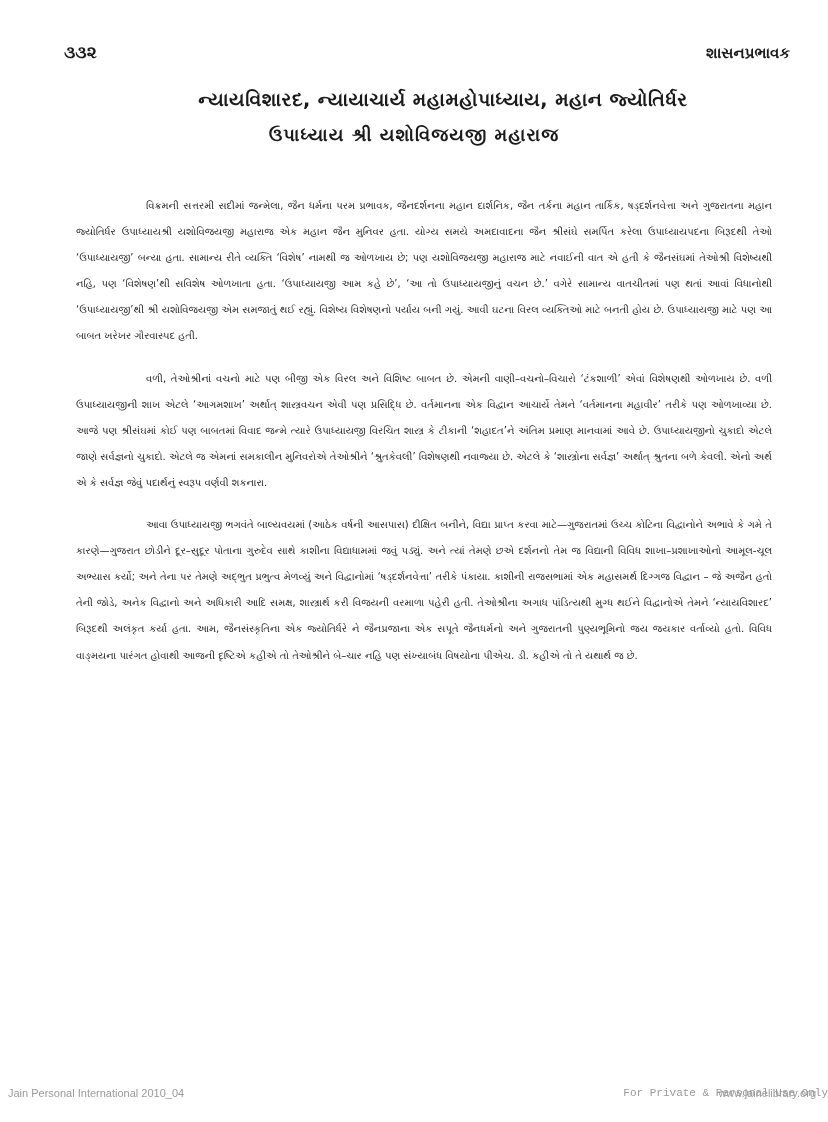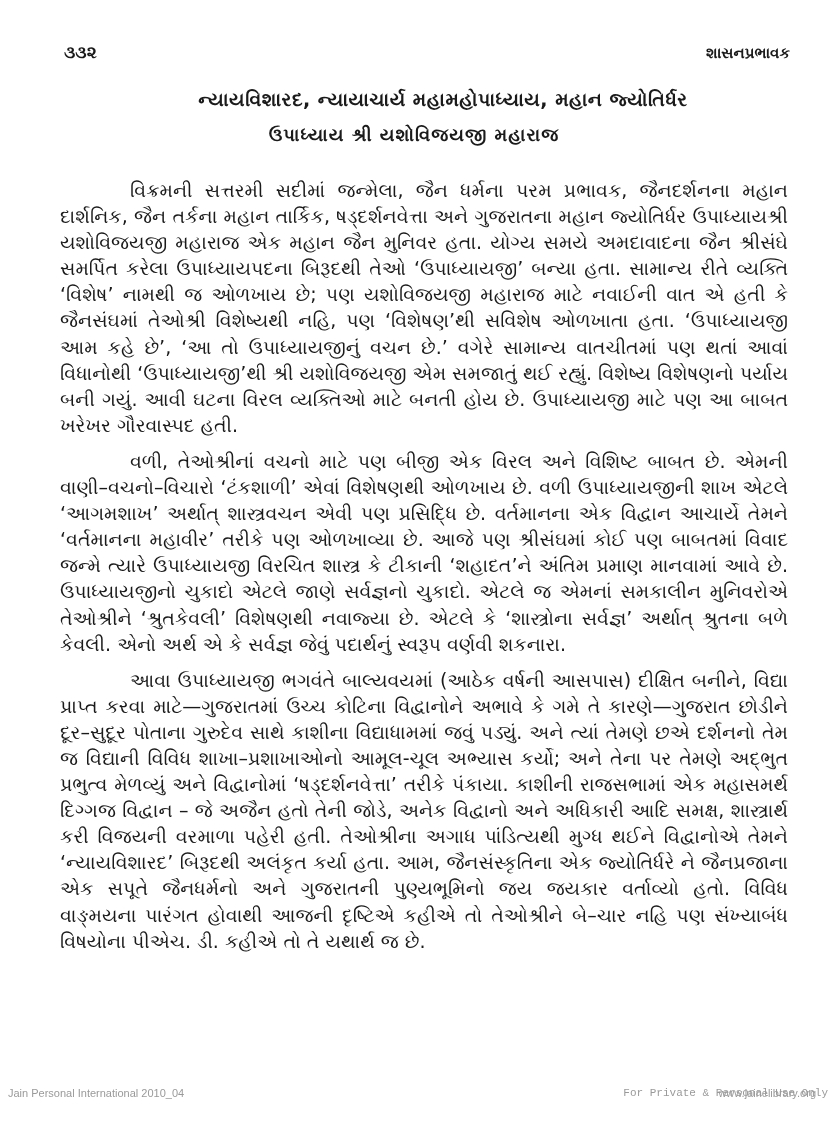--- a/index.html
+++ b/index.html
@@ -5,21 +5,21 @@
   html, body { margin: 0; padding: 0; }
   body {
     width: 828px; height: 1122px; background: #ffffff; position: relative; overflow: hidden;
     font-family: "DejaVu Sans", sans-serif; color: #1a1a1a;
   }
   .page-number { position: absolute; left: 64px; top: 42px; font-size: 17px; font-weight: bold; }
   .running-head { position: absolute; right: 38px; top: 44px; font-size: 15px; font-weight: bold; text-align: center; }
   .title-line1 { position: absolute; left: 0; width: 828px; top: 88px; text-align: center; font-size: 19px; font-weight: bold; letter-spacing: 0.5px; padding-left: 29px; }
   .title-line2 { position: absolute; left: 0; width: 828px; top: 124px; text-align: center; font-size: 18px; font-weight: bold; letter-spacing: 1px; }
   .body { position: absolute; left: 60px; width: 728px; top: 177px; }
-  .para { margin: 0; font-size: 19px; line-height: 26.1px; text-align: justify; text-indent: 70px; }
+  .para { margin: 16px; font-size: 10px; line-height: 26.1px; text-align: justify; text-indent: 70px; }
   .para + .para { margin-top: 10px; }
   .footer { position: absolute; top: 1087px; font-family: "Liberation Sans", sans-serif; font-size: 11px; color: #9a9a9a; }
   .footer-left { left: 8px; }
   .footer-center { left: 0; width: 828px; text-align: right; font-family: Liberation Mono, monospace; }
   .footer-right { right: 12px; }
 </style>
 </head>
 <body>
 
 <div class="page-number">૩૩૨</div>

